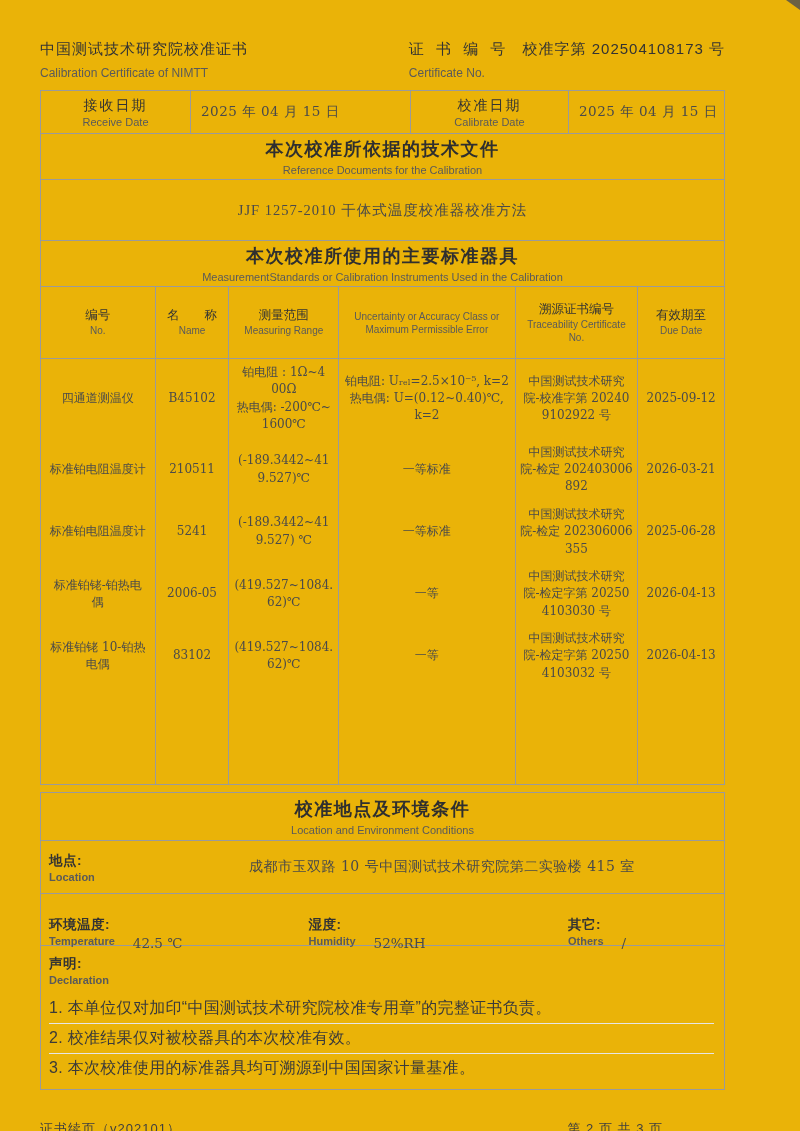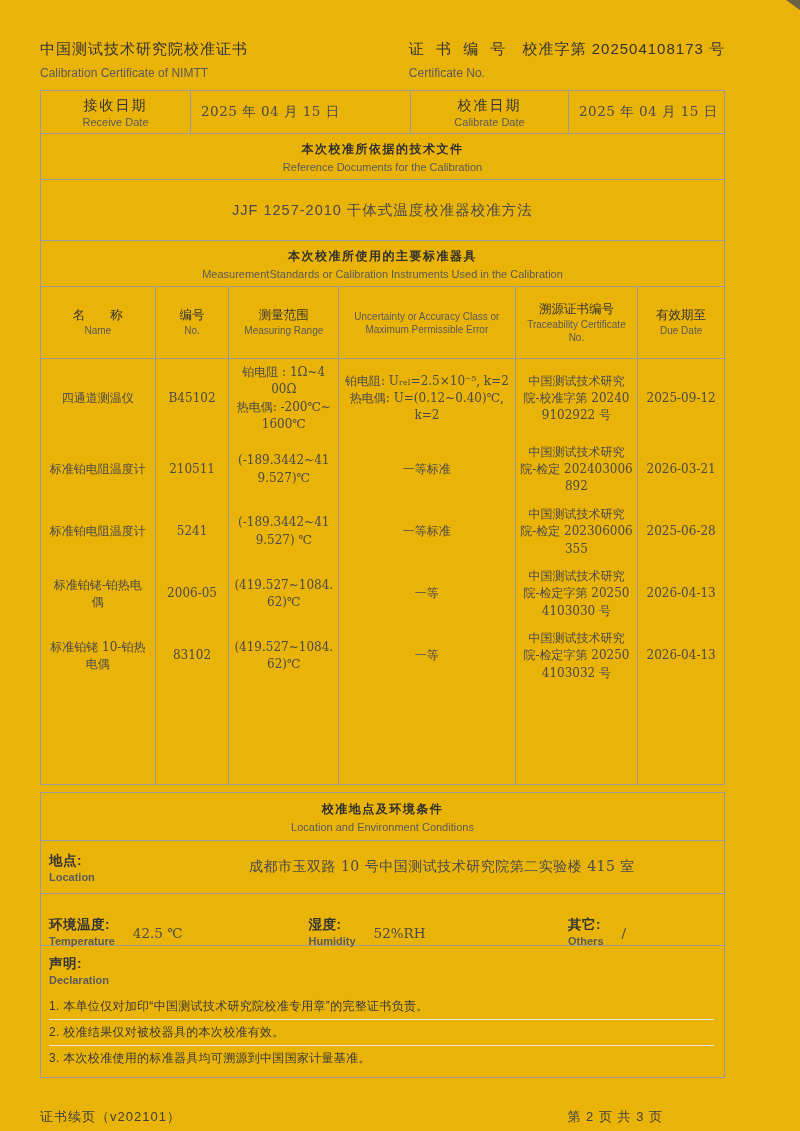--- a/index.html
+++ b/index.html
@@ -33,24 +33,24 @@
   .box + .box{margin-top:-1px;}
 
   .date-table{display:grid;grid-template-columns:150px 220px 158px 1fr;height:44px;}
   .date-table .dcell{display:flex;flex-direction:column;align-items:center;justify-content:center;border-right:1px solid var(--line);}
   .date-table .dcell:last-child{border-right:none;}
   .date-table .lab-zh{font-size:14px;letter-spacing:2px;color:#333;}
   .date-table .lab-en{font-size:11px;color:var(--sub);margin-top:1px;}
   .date-table .dval{align-items:flex-start;justify-content:center;padding-left:10px;font-family:"DejaVu Serif",serif;font-size:13.5px;color:var(--ink2);letter-spacing:.5px;}
 
   .section-title{height:47px;display:flex;flex-direction:column;align-items:center;justify-content:center;}
-  .section-title .zh{font-size:12px;font-weight:600;letter-spacing:1.5px;color:#2f2f2f;}
+  .section-title .zh{font-size:18px;font-weight:600;letter-spacing:1.5px;color:#2f2f2f;}
   .section-title .en{font-size:11px;color:var(--sub);margin-top:3px;}
 
-  .ref-content{height:62px;display:flex;align-items:center;justify-content:center;font-family:Liberation Sans, sans-serif;font-size:14.5px;letter-spacing:1px;color:var(--ink2);}
+  .ref-content{height:62px;display:flex;align-items:center;justify-content:center;font-family:Liberation Serif, serif;font-size:14.5px;letter-spacing:1px;color:var(--ink2);}
 
   
   .std-table{
     display:grid;
     grid-template-columns:115fr 74fr 110fr 177fr 123fr 86fr;
     grid-template-rows:72px auto auto auto auto auto 1fr;
     height:499px;
     border:1px solid var(--line);
     margin-top:-1px;
   }
@@ -71,28 +71,28 @@
   
   .loc-box{margin-top:7px;border:1px solid var(--line);}
   .loc-row{display:flex;align-items:center;border-top:1px solid var(--line);}
   .lab-block{padding:4px 0 4px 8px;font-weight:bold;}
   .lab-block .zh{font-size:13.5px;color:#333;letter-spacing:.5px;}
   .lab-block .en{font-size:11px;color:var(--sub);margin-top:1px;}
   .row-location{height:53px;}
   .row-location .lab-block{width:130px;}
   .row-location .val{font-family:"DejaVu Serif",serif;font-size:14px;color:var(--ink2);padding-left:78px;letter-spacing:.5px;}
   .row-env{height:52px;}
-  .env-group{display:flex;align-items:center;margin-top:24px;}
+  .env-group{display:flex;align-items:flex-end;margin-top:24px;}
   .env-group .val{font-family:"DejaVu Serif",serif;font-size:13.5px;color:var(--ink2);margin-left:18px;padding-top:2px;}
   .g1{flex-basis:38%;}
   .g2{flex-basis:38%;}
   .g3{flex-basis:24%;}
   .row-decl{display:block;padding:5px 10px 6px 8px;}
   .decl-items{margin-top:4px;}
-  .decl-item{font-size:12px;color:#3a3a3a;padding:4px 0;border-top:1px solid var(--faint);letter-spacing:.3px;}
+  .decl-item{font-size:16px;color:#3a3a3a;padding:4px 0;border-top:1px solid var(--faint);letter-spacing:.3px;}
   .decl-item:first-child{border-top:none;}
 
   
   .page-footer{display:flex;justify-content:space-between;margin-top:30px;padding-right:62px;}
   .page-footer .zh{font-size:13px;color:#3f3f3f;letter-spacing:1px;}
   .page-footer .en{font-size:11px;color:var(--sub);margin-top:7px;}
 </style>
 </head>
 <body>
 
@@ -133,26 +133,26 @@
   <div class="box ref-content">JJF 1257-2010  干体式温度校准器校准方法</div>
 
   <div class="box section-title">
     <div class="zh">本次校准所使用的主要标准器具</div>
     <div class="en">MeasurementStandards or Calibration Instruments Used in the Calibration</div>
   </div>
 
   <div class="std-table">
 
     <div class="cell th">
+      <div class="th-zh">编号</div>
+      <div class="th-en">No.</div>
+    </div>
+    <div class="cell th">
       <div class="th-zh">名　　称</div>
       <div class="th-en">Name</div>
-    </div>
-    <div class="cell th">
-      <div class="th-zh">编号</div>
-      <div class="th-en">No.</div>
     </div>
     <div class="cell th">
       <div class="th-zh">测量范围</div>
       <div class="th-en">Measuring Range</div>
     </div>
     <div class="cell th">
       <div class="th-en">Uncertainty or Accuracy Class or Maximum Permissible Error</div>
     </div>
     <div class="cell th">
       <div class="th-zh">溯源证书编号</div>

